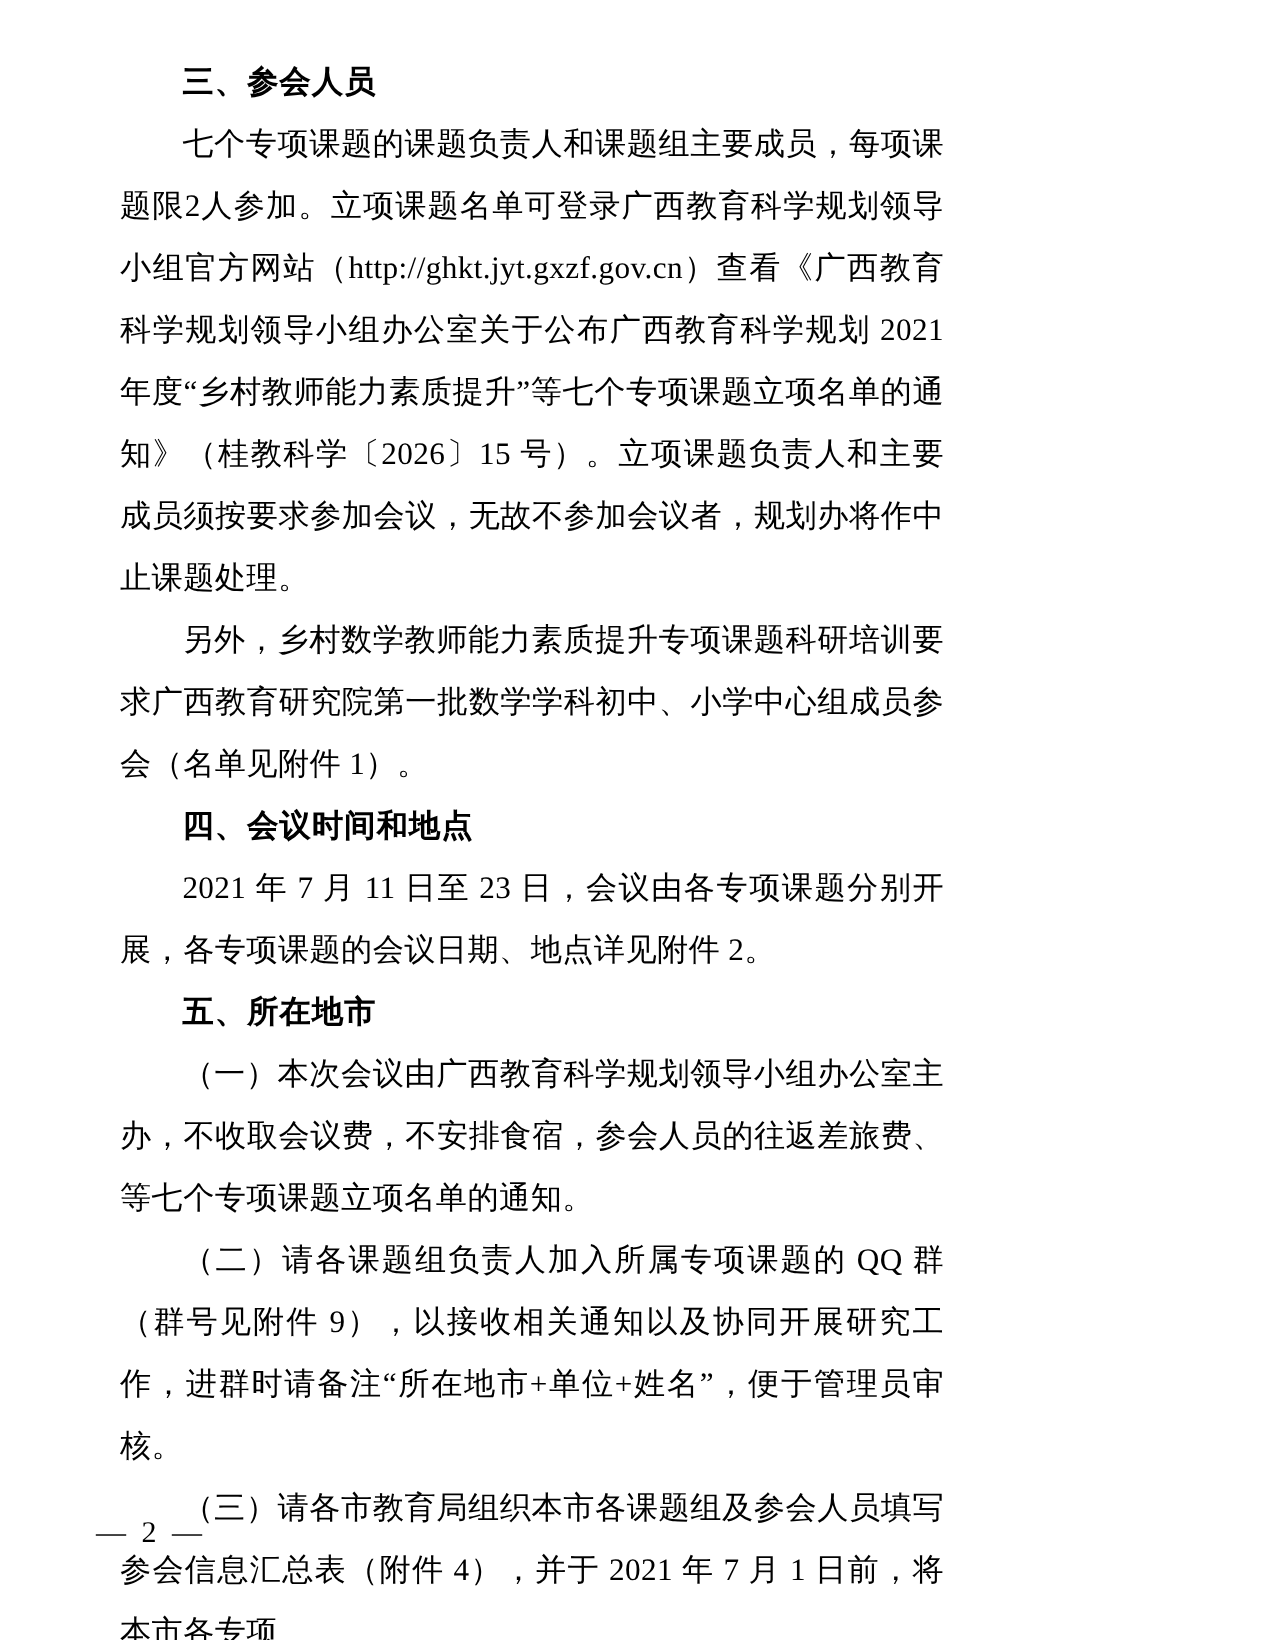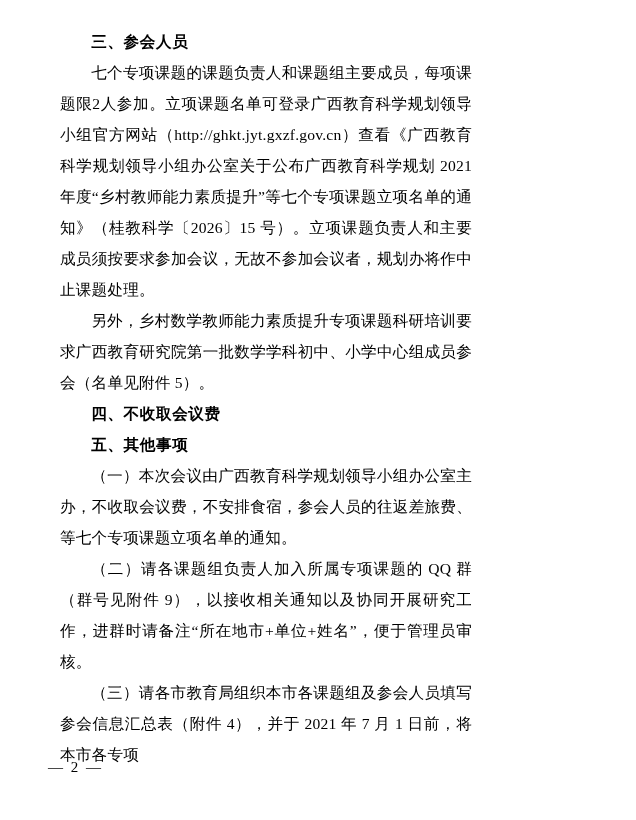--- a/index.html
+++ b/index.html
@@ -64,26 +64,27 @@
 </head>
 <body>
 
 <div class="page">
   <div class="doc-body">
 
     <p class="heading">三、参会人员</p>
 
     <p class="para">七个专项课题的课题负责人和课题组主要成员，每项课题限2人参加。立项课题名单可登录广西教育科学规划领导小组官方网站（http://ghkt.jyt.gxzf.gov.cn）查看《广西教育科学规划领导小组办公室关于公布广西教育科学规划 2021 年度“乡村教师能力素质提升”等七个专项课题立项名单的通知》（桂教科学〔2026〕15 号）。立项课题负责人和主要成员须按要求参加会议，无故不参加会议者，规划办将作中止课题处理。</p>
 
-    <p class="para">另外，乡村数学教师能力素质提升专项课题科研培训要求广西教育研究院第一批数学学科初中、小学中心组成员参会（名单见附件 5）。</p>
+    <p class="para">另外，乡村数学教师能力素质提升专项课题科研培训要求广西教育研究院第一批数学学科初中、小学中心组成员参会（名单见附件 1）。</p>
 
-    <p class="heading">四、不收取会议费</p>
+    <p class="heading">四、会议时间和地点</p>
 
+    <p class="para">2021 年 7 月 11 日至 23 日，会议由各专项课题分别开展，各专项课题的会议日期、地点详见附件 2。</p>
 
-    <p class="heading">五、其他事项</p>
+    <p class="heading">五、所在地市</p>
 
     <p class="para">（一）本次会议由广西教育科学规划领导小组办公室主办，不收取会议费，不安排食宿，参会人员的往返差旅费、等七个专项课题立项名单的通知。</p>
 
     <p class="para">（二）请各课题组负责人加入所属专项课题的 QQ 群（群号见附件 9），以接收相关通知以及协同开展研究工作，进群时请备注“所在地市+单位+姓名”，便于管理员审核。</p>
 
     <p class="para">（三）请各市教育局组织本市各课题组及参会人员填写参会信息汇总表（附件 4），并于 2021 年 7 月 1 日前，将本市各专项</p>
 
   </div>
 
   <div class="footer">

